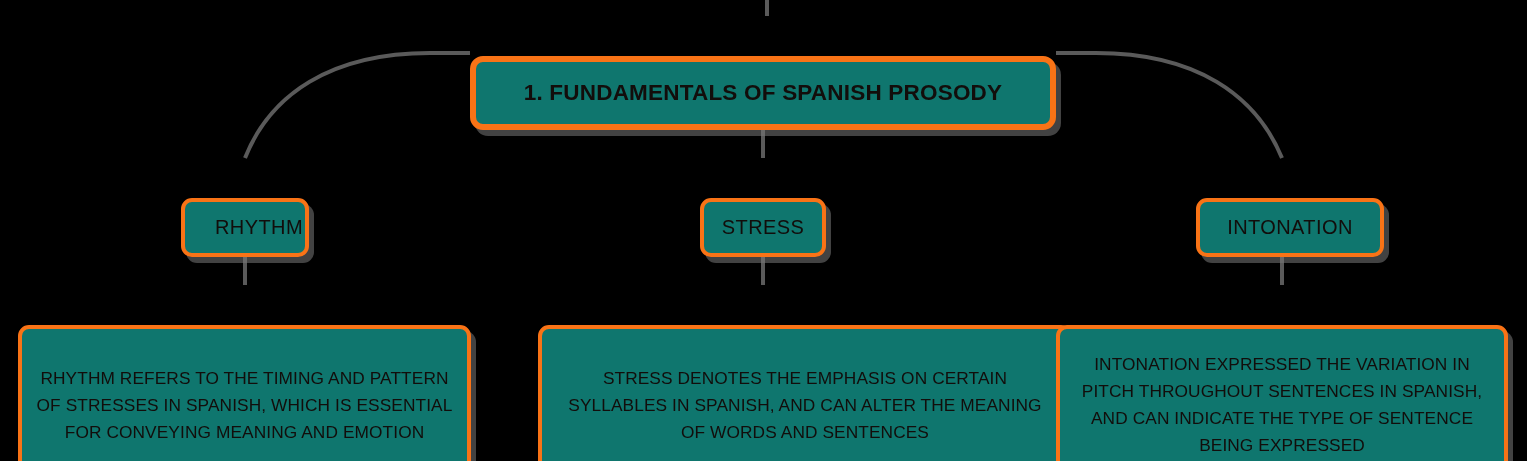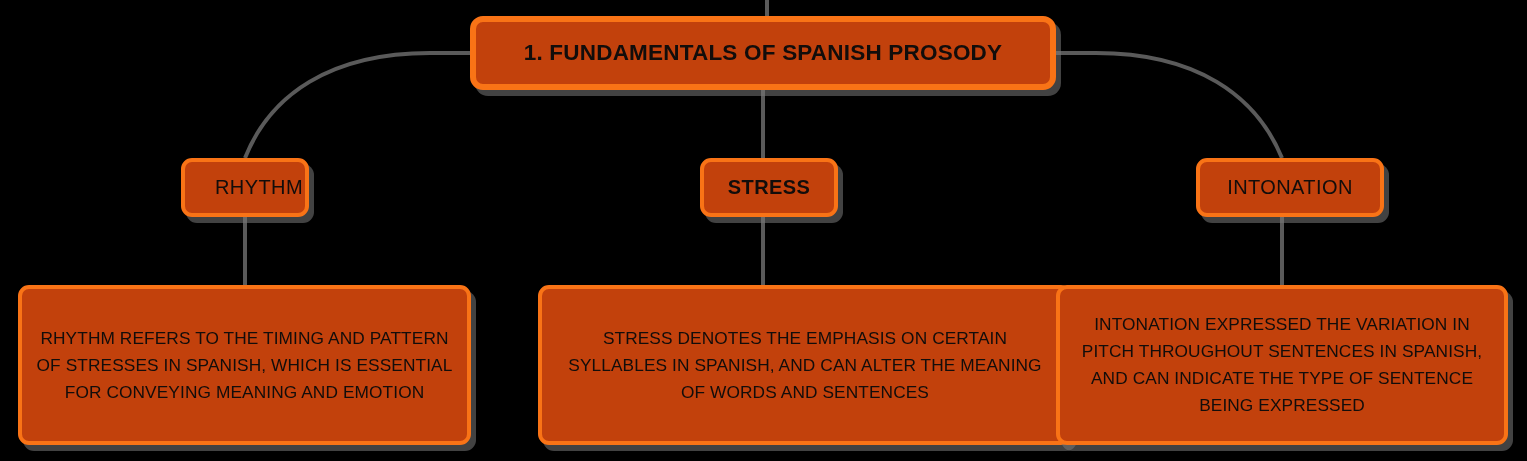--- a/index.html
+++ b/index.html
@@ -19,30 +19,31 @@
     position: absolute;
     left: 0;
     top: 0;
     width: 1527px;
     height: 461px;
     pointer-events: none;
   }
   .node {
     position: absolute;
     box-sizing: border-box;
-    background: #c2410c;
+    background: #0f766e;
     border: 4px solid #f97316;
     border-radius: 11px;
     display: flex;
     align-items: center;
     justify-content: center;
     text-align: center;
     color: #120d0b;
     box-shadow: 5px 6px 0 rgba(120,120,120,0.55);
     z-index: 2;
+    margin-top: 40px;
   }
   .node-root {
     left: 470px;
     top: 16px;
     width: 586px;
     height: 74px;
     border-width: 6px;
     border-radius: 13px;
     font-size: 22.5px;
     font-weight: bold;
@@ -50,21 +51,21 @@
   }
   .node-root .node-label { padding: 0 14px; }
   .node-mid {
     top: 158px;
     height: 59px;
     font-size: 20px;
     font-weight: 400;
     letter-spacing: 0.4px;
   }
   .node-mid-1 { left: 181px; width: 128px; padding-left: 28px; }
-  .node-mid-2 { left: 700px; width: 138px; font-weight: bold; }
+  .node-mid-2 { left: 700px; width: 126px; }
   .node-mid-3 { left: 1196px; width: 188px; }
   .node-leaf {
     top: 285px;
     height: 160px;
     font-size: 17.3px;
     font-weight: 400;
     line-height: 27px;
     letter-spacing: 0.1px;
   }
   .node-leaf .node-label { padding: 0 13px; }

